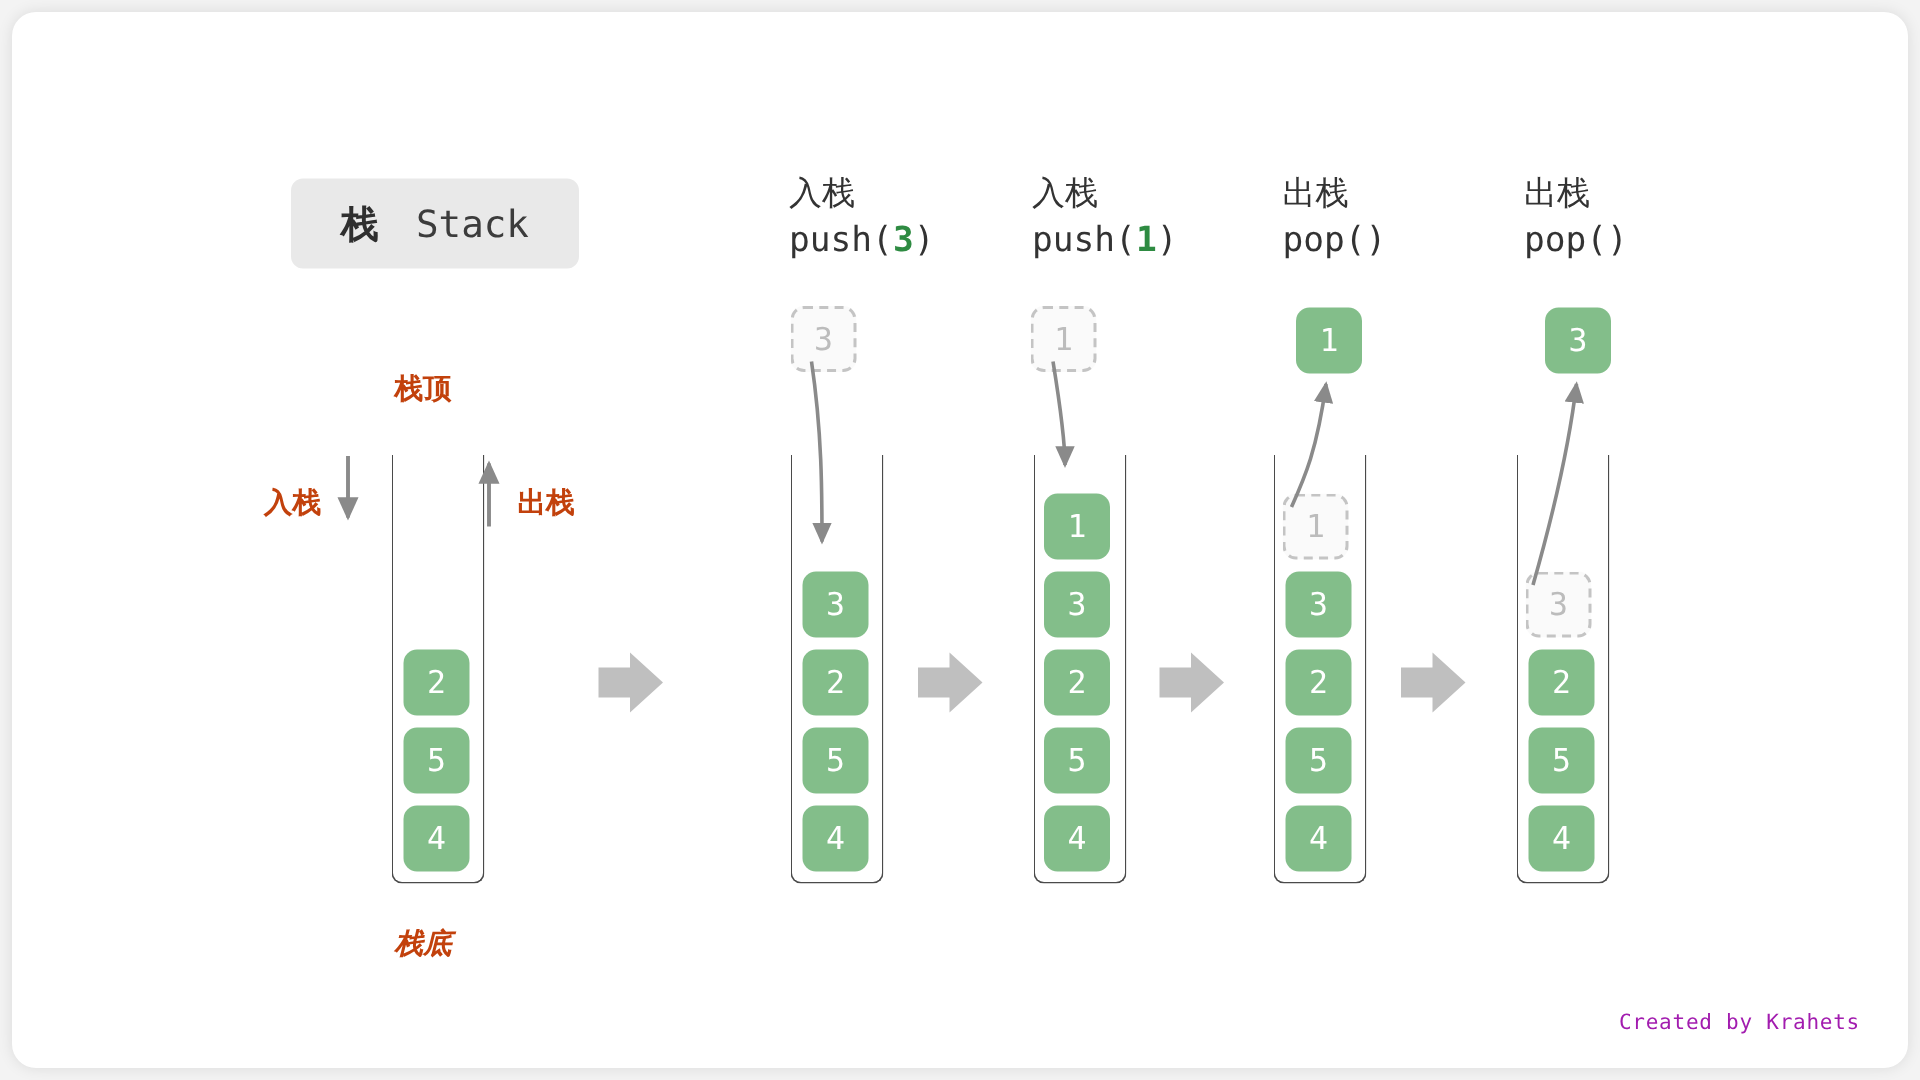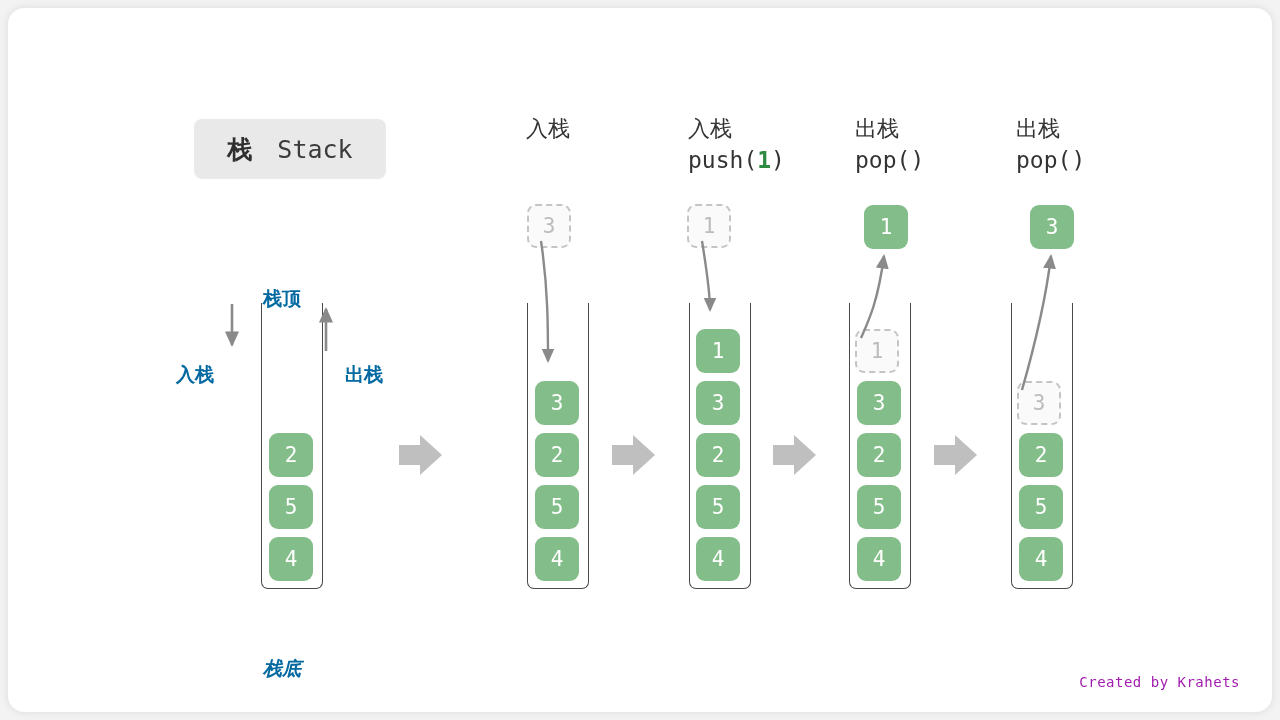--- a/index.html
+++ b/index.html
@@ -57,23 +57,22 @@
     color: #3c3c3c;
     margin-left: 24px;
   }
 
   
   .cn-bold {
     position: absolute;
     font-family: "Liberation Sans", "DejaVu Sans", sans-serif;
     font-weight: bold;
     font-size: 19px;
-    color: #0369a1;
+    color: #c2410c;
     white-space: nowrap;
-    margin-top: 40px;
   }
 
   
   .stage-head {
     position: absolute;
     width: 200px;
     text-align: left;
   }
   .stage-head .hd-cn {
     font-family: "Liberation Sans", "DejaVu Sans", sans-serif;
@@ -172,20 +171,21 @@
     <div class="cn-bold" style="left:337px; top:314px;">出栈</div>
 
     <div class="tube" style="left:253px; top:295px; height:286px;"></div>
 
     <div class="cell solid" style="left:261px; top:425px;">2</div>
     <div class="cell solid" style="left:261px; top:477px;">5</div>
     <div class="cell solid" style="left:261px; top:529px;">4</div>
 
     <div class="stage-head" style="left:518px; top:106px;">
       <span class="hd-cn">入栈</span>
+      <span class="hd-code"><span>push(</span><span class="arg">3</span><span>)</span></span>
     </div>
 
     <div class="cell ghost" style="left:519px; top:196px;">3</div>
 
     <div class="tube" style="left:519px; top:295px; height:286px;"></div>
 
     <div class="cell solid" style="left:527px; top:373px;">3</div>
     <div class="cell solid" style="left:527px; top:425px;">2</div>
     <div class="cell solid" style="left:527px; top:477px;">5</div>
     <div class="cell solid" style="left:527px; top:529px;">4</div>

